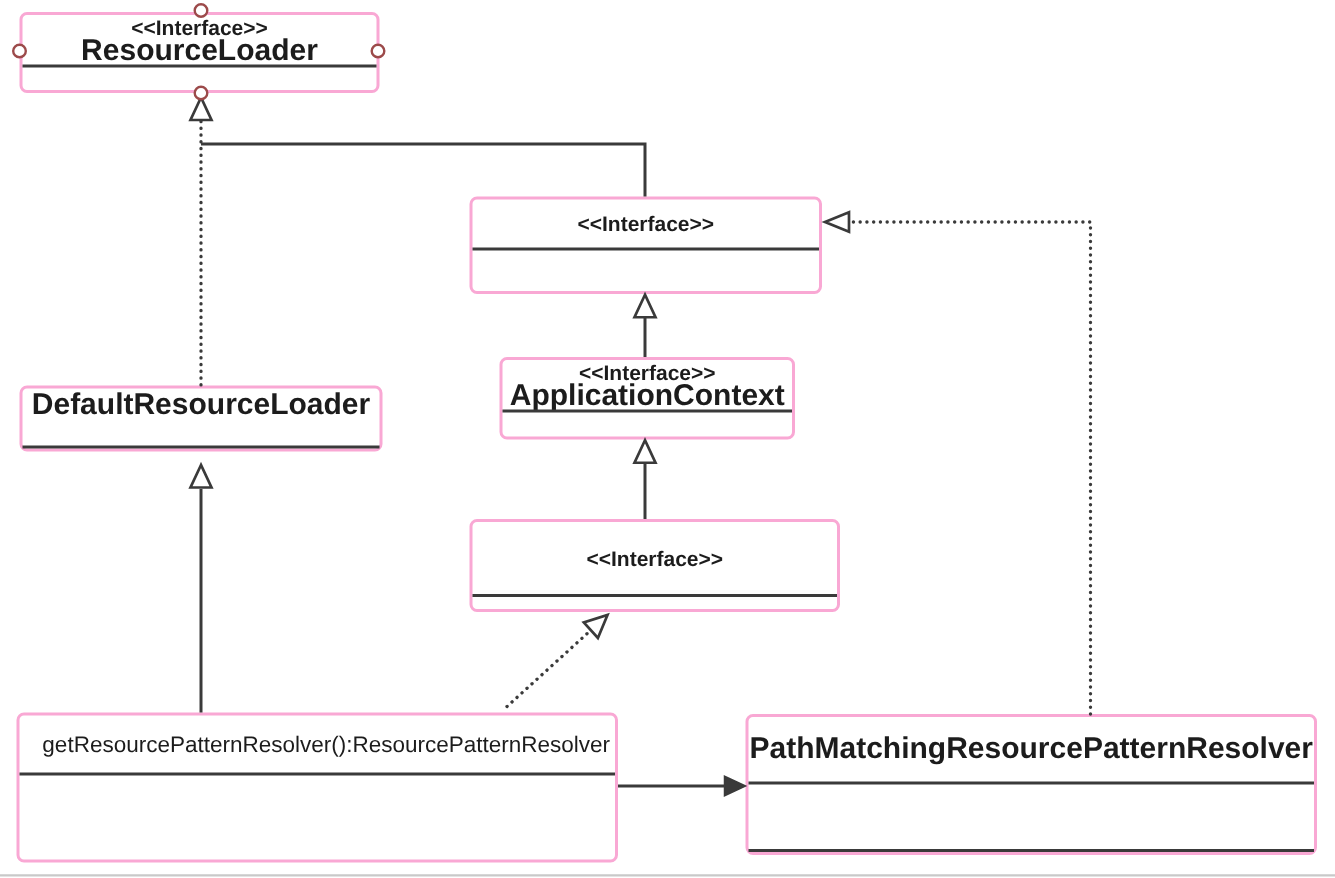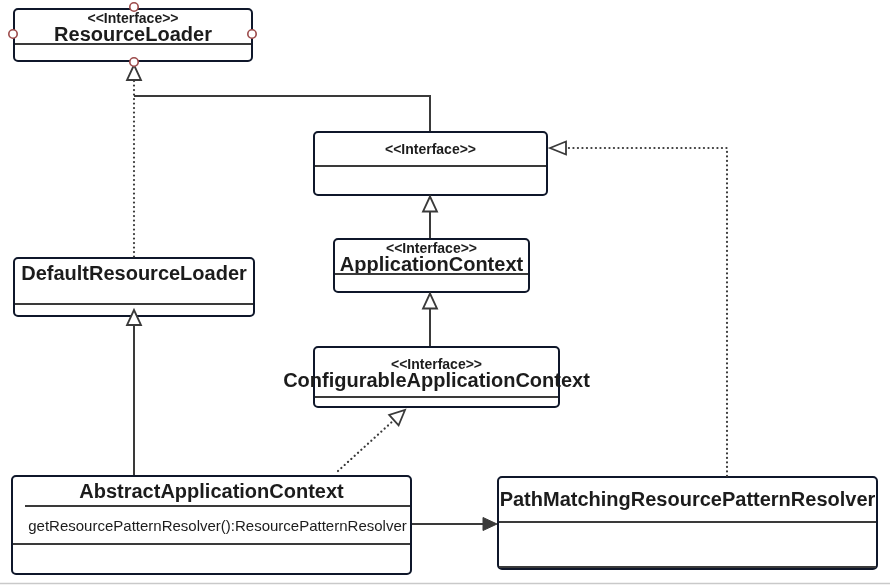--- a/index.html
+++ b/index.html
@@ -8,21 +8,21 @@
     width: 890px;
     height: 585px;
     background: #ffffff;
     overflow: hidden;
     font-family: "Liberation Sans", sans-serif;
   }
   .uml-class {
     position: absolute;
     box-sizing: border-box;
     background: #ffffff;
-    border: 2px solid #0f172a;
+    border: 2px solid #f9a8d4;
     border-radius: 5px;
     display: flex;
     flex-direction: column;
     color: #1c1c1c;
     z-index: 2;
   }
   .cmp {
     box-sizing: border-box;
     border-top: 2px solid #3a3a3a;
   }
@@ -85,36 +85,32 @@
     <div class="cmp title-cmp" style="height:33px;">
       <span class="stereo">&lt;&lt;Interface&gt;&gt;</span>
       <span class="cname">ApplicationContext</span>
     </div>
     <div class="cmp grow"></div>
   </div>
 
   <div class="uml-class" style="left:313px; top:346px; width:247px; height:62px;">
     <div class="cmp title-cmp" style="height:48px;">
       <span class="stereo">&lt;&lt;Interface&gt;&gt;</span>
-      <span class="cname">ConfigurableApplicationContext</span>
     </div>
     <div class="cmp grow"></div>
   </div>
 
-  <div class="uml-class" style="left:13px; top:257px; width:242px; height:60px;gap:15px;">
+  <div class="uml-class" style="left:13px; top:257px; width:242px; height:44px;gap:15px;">
     <div class="cmp title-cmp" style="height:29px;">
       <span class="cname">DefaultResourceLoader</span>
     </div>
     <div class="cmp grow"></div>
   </div>
 
   <div class="uml-class" style="left:11px; top:475px; width:401px; height:100px;">
-    <div class="cmp title-cmp" style="height:28px;">
-      <span class="cname">AbstractApplicationContext</span>
-    </div>
     <div class="cmp method-cmp" style="height:38px;">
       <span>getResourcePatternResolver():ResourcePatternResolver</span>
     </div>
     <div class="cmp grow"></div>
   </div>
 
   <div class="uml-class" style="left:497px; top:476px; width:381px; height:94px;">
     <div class="cmp title-cmp" style="height:43px;">
       <span class="cname">PathMatchingResourcePatternResolver</span>
     </div>

